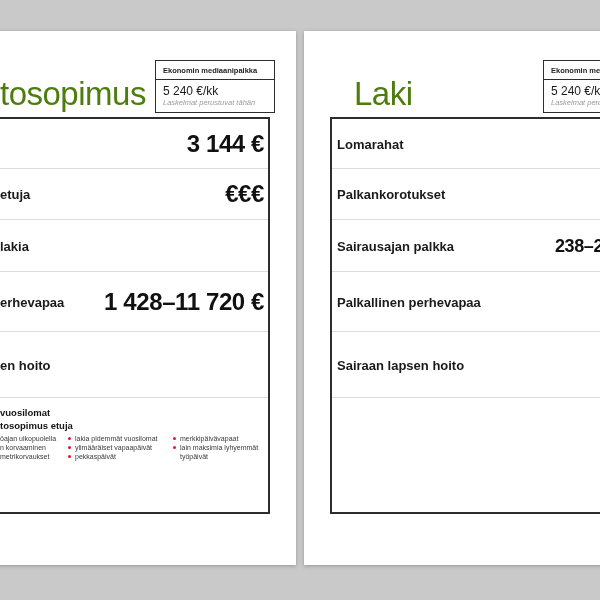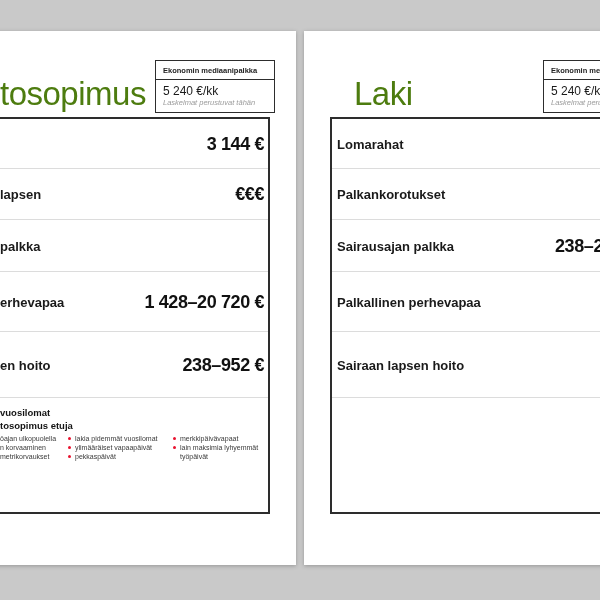--- a/index.html
+++ b/index.html
@@ -50,21 +50,21 @@
 
   .row .label{
     position:absolute;top:50%;transform:translateY(-50%);
     font-size:13px;font-weight:bold;color:#1a1a1a;white-space:nowrap;
   }
   #page-left .row .label{left:130px;}
   #page-right .row .label{left:5px;}
 
   .row .value{
     position:absolute;right:4px;top:50%;transform:translateY(-50%);
-    font-size:18px;font-weight:bold;letter-spacing:-0.4px;color:#111;white-space:nowrap;
+    font-size:24px;font-weight:bold;letter-spacing:-0.4px;color:#111;white-space:nowrap;
   }
   .row .value-frag{
     position:absolute;left:223px;top:50%;transform:translateY(-50%);
     font-size:18px;font-weight:bold;letter-spacing:-0.4px;color:#111;white-space:nowrap;
   }
 
   .ben-heading{
     position:absolute;left:130px;top:9px;
     font-size:9.5px;font-weight:bold;line-height:1.35;color:#141414;
   }
@@ -92,33 +92,32 @@
       <div class="ib-note">Laskelmat perustuvat tähän</div>
     </div>
   </div>
 
   <div class="table">
     <div class="row r1">
       <span class="label"></span>
       <span class="value">3 144 €</span>
     </div>
     <div class="row r2">
-      <span class="label">lapsen</span>
+      <span class="label">etuja</span>
       <span class="value">€€€</span>
     </div>
     <div class="row r3">
-      <span class="label">palkka</span>
+      <span class="label">lakia</span>
     </div>
     <div class="row r4">
       <span class="label">erhevapaa</span>
-      <span class="value">1 428–20 720 €</span>
+      <span class="value">1 428–11 720 €</span>
     </div>
     <div class="row r5">
       <span class="label">en hoito</span>
-      <span class="value">238–952 €</span>
     </div>
 
     <div class="sec">
       <div class="ben-heading">
         <div>vuosilomat</div>
         <div>tosopimus etuja</div>
       </div>
 
       <div class="bcol bcol1">
         <div class="bline">öajan ulkopuolella</div>

